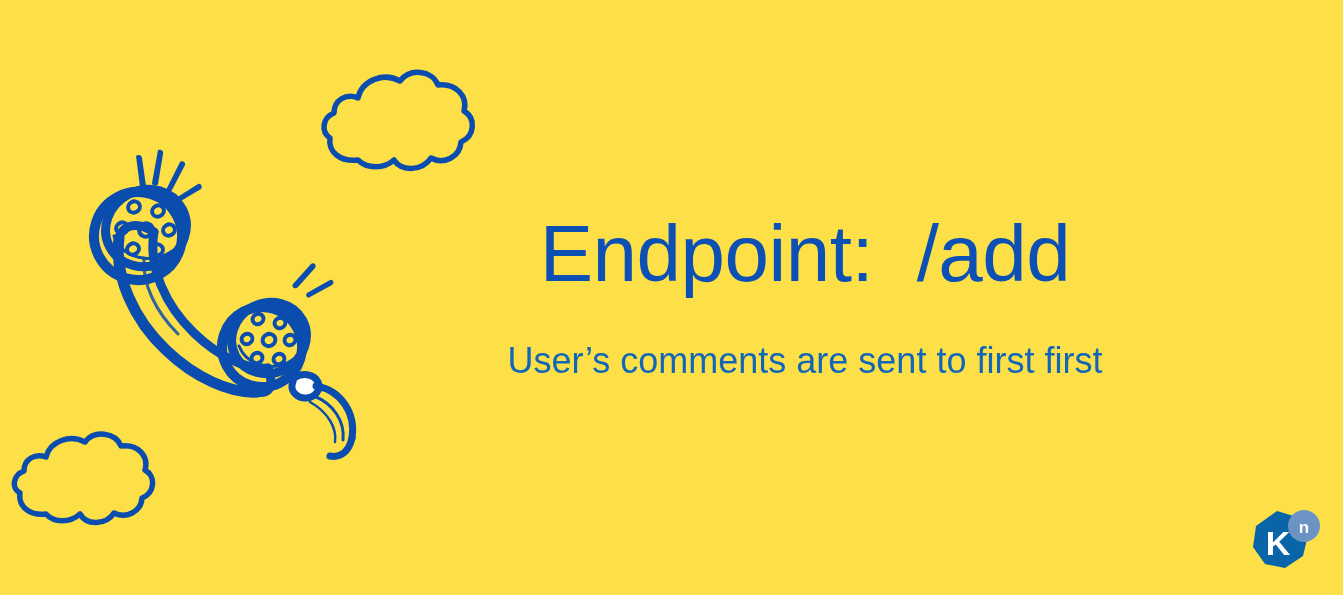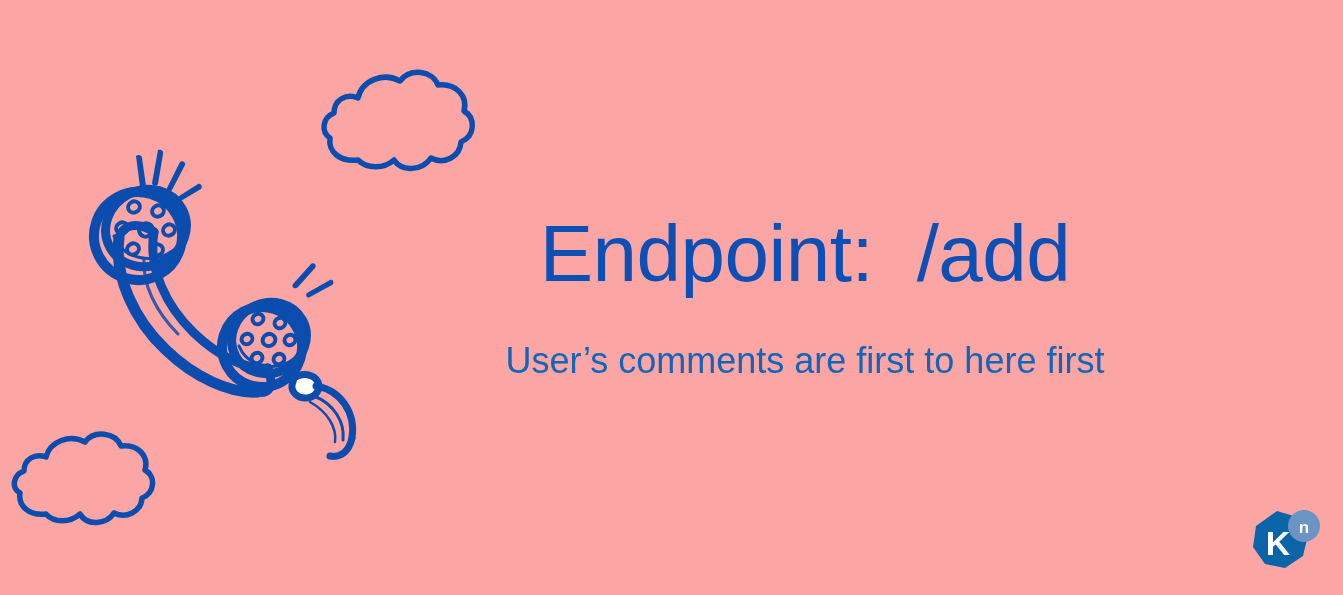--- a/index.html
+++ b/index.html
@@ -81,21 +81,21 @@
     position: absolute;
     left: 1247px;
     top: 507px;
     width: 74px;
     height: 72px;
   }
 </style>
 </head>
 <body>
 
-<div id="slide" style="background: #fca5a5;">
+<div id="slide" style="background: #fde047;">
 
   <svg class="art" id="cloud-top" viewBox="0 0 160 115">
     <path d="M40 98
              C 22 100, 10 90, 12 76
              C 3 70, 4 56, 16 51
              C 16 38, 28 31, 40 36
              C 44 18, 66 10, 82 19
              C 92 6, 114 8, 120 23
              C 138 21, 150 34, 146 49
              C 158 56, 157 74, 143 80
@@ -189,21 +189,21 @@
       <path d="M248 262 C 266 272, 275 288, 273 302" stroke-width="2.5"></path>
     </g>
   </svg>
 
   <div id="text-block">
 
     <div id="title" style="color: rgb(13, 80, 181);">Endpoint:  /add</div>
 
     <div id="subtitle-wrap">
 
-      <div class="subtitle-line" style="color: rgb(18, 102, 184);">User’s comments are first to here first</div>
+      <div class="subtitle-line" style="color: rgb(18, 102, 184);">User’s comments are sent to first first</div>
     </div>
   </div>
 
   <svg id="logo" viewBox="0 0 74 72">
 
     <polygon points="30,4 50,10 61,28 56,49 38,61 18,57 6,40 9,19" fill="#0A65A8"></polygon>
     <text x="31" y="48" text-anchor="middle" font-family="Liberation Sans, sans-serif" font-size="34" font-weight="700" fill="#ffffff">K</text>
 
     <circle cx="57" cy="19" r="16" fill="#6B94C4"></circle>
     <text x="57" y="26" text-anchor="middle" font-family="Liberation Sans, sans-serif" font-size="17" font-weight="700" fill="#ffffff">n</text>

